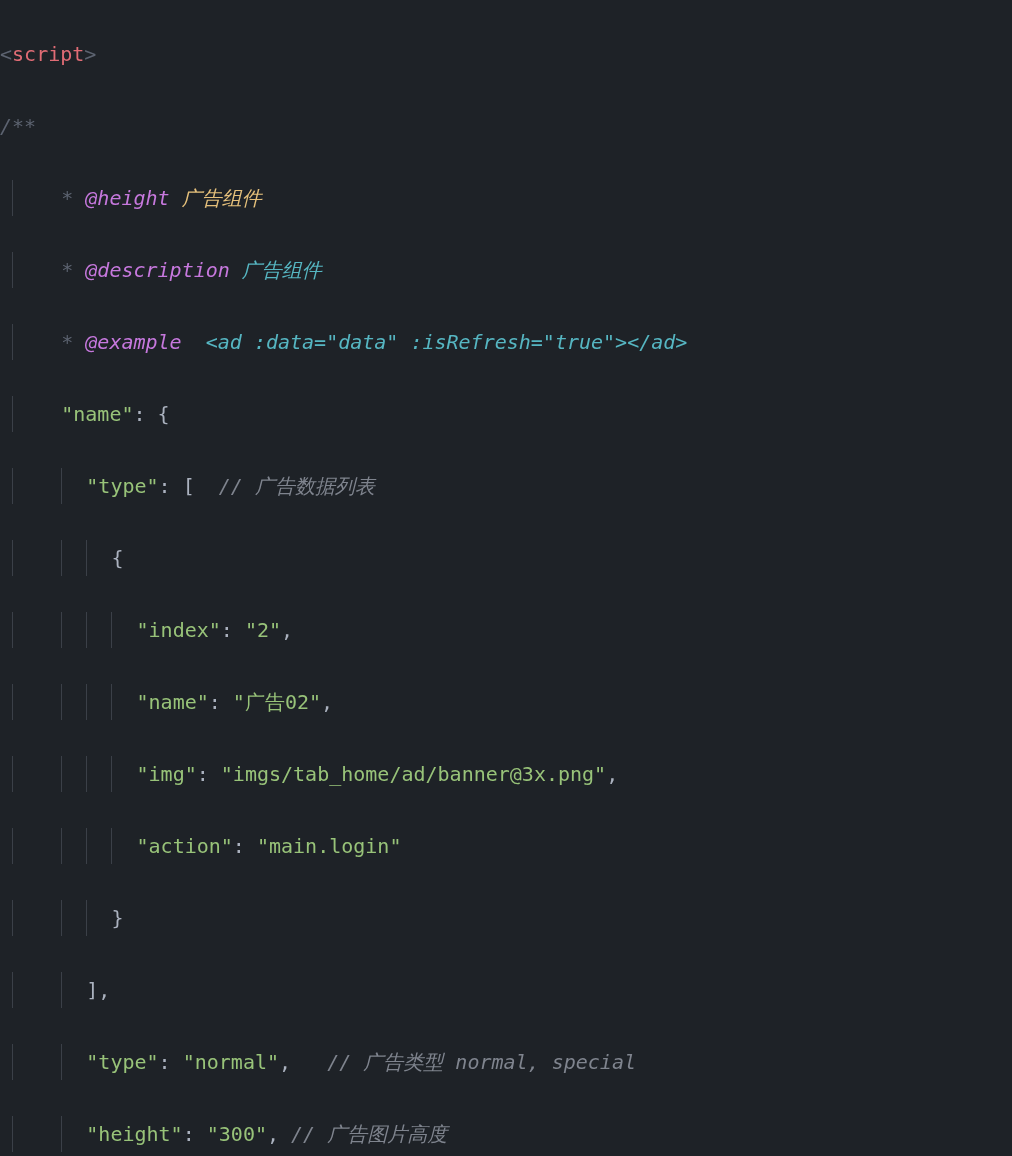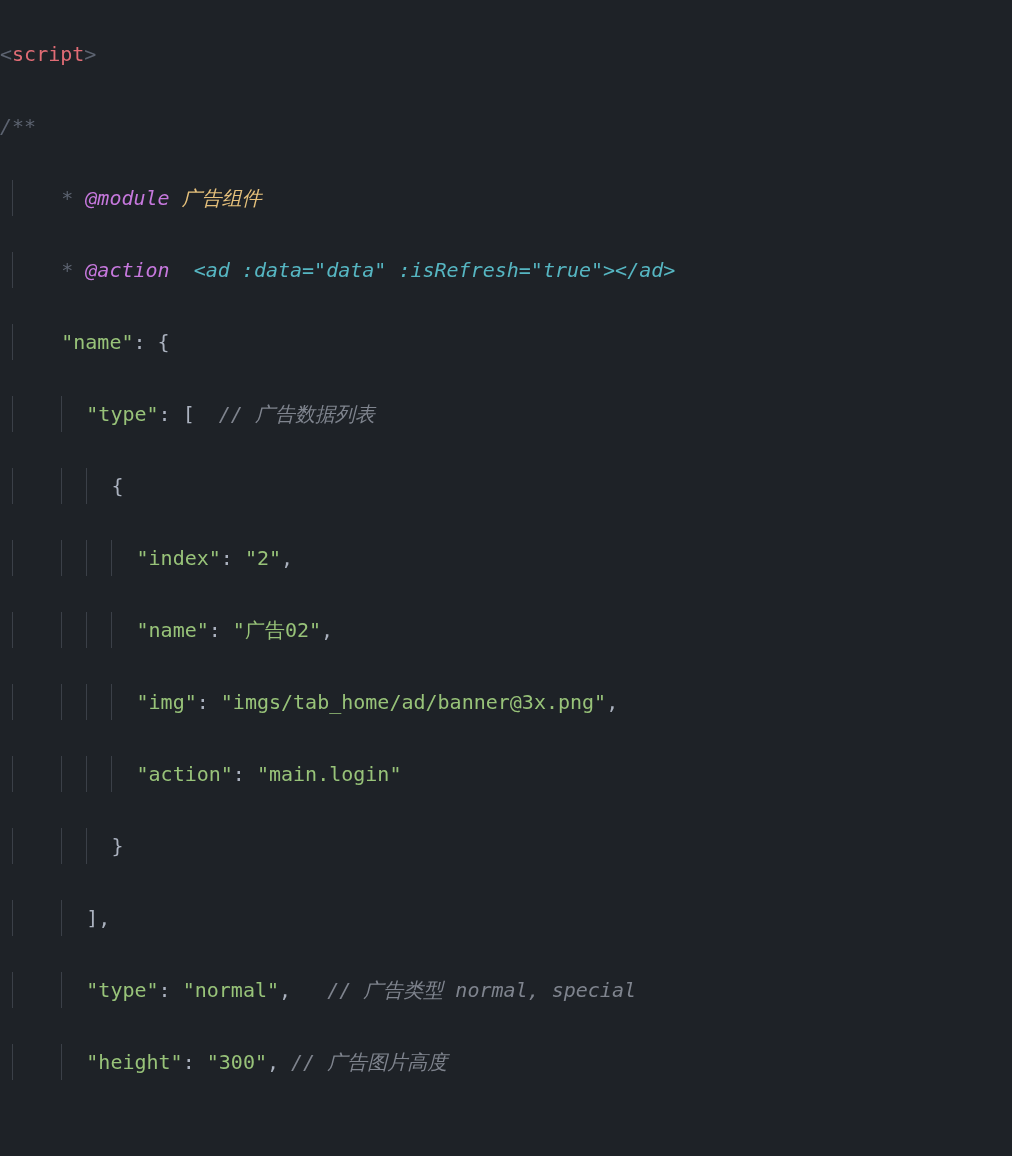--- a/index.html
+++ b/index.html
@@ -34,22 +34,23 @@
   .op    { color: #abb2bf; }
   .brace { color: #abb2bf; }
   code { font-family: inherit; }
 </style>
 </head>
 <body>
 
 <pre><code>
 <span class="line"><span class="angle">&lt;</span><span class="tag">script</span><span class="angle">&gt;</span></span>
 <span class="line"><span class="doc">/**</span></span>
-<span class="line"><span class="doc"> </span><span class="indent-guide"></span><span class="doc">    * </span><span class="jsdoc-at">@module</span><span class="doc"> </span><span class="jsdoc-name">广告组件</span></span>
-<span class="line"><span class="doc"> </span><span class="indent-guide"></span><span class="doc">    * </span><span class="jsdoc-at">@action</span><span class="doc">  </span><span class="doc-cn">&lt;ad :data="data" :isRefresh="true"&gt;&lt;/ad&gt;</span></span>
+<span class="line"><span class="doc"> </span><span class="indent-guide"></span><span class="doc">    * </span><span class="jsdoc-at">@height</span><span class="doc"> </span><span class="jsdoc-name">广告组件</span></span>
+<span class="line"><span class="doc"> </span><span class="indent-guide"></span><span class="doc">    * </span><span class="jsdoc-at">@description</span><span class="doc"> </span><span class="doc-cn">广告组件</span></span>
+<span class="line"><span class="doc"> </span><span class="indent-guide"></span><span class="doc">    * </span><span class="jsdoc-at">@example</span><span class="doc">  </span><span class="doc-cn">&lt;ad :data="data" :isRefresh="true"&gt;&lt;/ad&gt;</span></span>
 <span class="line"><span class="doc"> </span><span class="indent-guide"></span><span class="doc">    </span><span class="key">"</span><span class="key">name</span><span class="key">"</span><span class="op">: </span><span class="brace">{</span></span>
 <span class="line"><span class="doc"> </span><span class="indent-guide"></span><span class="doc">    </span><span class="indent-guide"></span><span class="doc">  </span><span class="key">"</span><span class="key">type</span><span class="key">"</span><span class="op">: </span><span class="brace">[</span><span class="doc">  </span><span class="cmt">// 广告数据列表</span></span>
 <span class="line"><span class="doc"> </span><span class="indent-guide"></span><span class="doc">    </span><span class="indent-guide"></span><span class="doc">  </span><span class="indent-guide"></span><span class="doc">  </span><span class="brace">{</span></span>
 <span class="line"><span class="doc"> </span><span class="indent-guide"></span><span class="doc">    </span><span class="indent-guide"></span><span class="doc">  </span><span class="indent-guide"></span><span class="doc">  </span><span class="indent-guide"></span><span class="doc">  </span><span class="key">"</span><span class="key">index</span><span class="key">"</span><span class="op">: </span><span class="str">"</span><span class="str">2</span><span class="str">"</span><span class="op">,</span></span>
 <span class="line"><span class="doc"> </span><span class="indent-guide"></span><span class="doc">    </span><span class="indent-guide"></span><span class="doc">  </span><span class="indent-guide"></span><span class="doc">  </span><span class="indent-guide"></span><span class="doc">  </span><span class="key">"</span><span class="key">name</span><span class="key">"</span><span class="op">: </span><span class="str">"</span><span class="str">广告02</span><span class="str">"</span><span class="op">,</span></span>
 <span class="line"><span class="doc"> </span><span class="indent-guide"></span><span class="doc">    </span><span class="indent-guide"></span><span class="doc">  </span><span class="indent-guide"></span><span class="doc">  </span><span class="indent-guide"></span><span class="doc">  </span><span class="key">"</span><span class="key">img</span><span class="key">"</span><span class="op">: </span><span class="str">"</span><span class="str">imgs/tab_home/ad/banner@3x.png</span><span class="str">"</span><span class="op">,</span></span>
 <span class="line"><span class="doc"> </span><span class="indent-guide"></span><span class="doc">    </span><span class="indent-guide"></span><span class="doc">  </span><span class="indent-guide"></span><span class="doc">  </span><span class="indent-guide"></span><span class="doc">  </span><span class="key">"</span><span class="key">action</span><span class="key">"</span><span class="op">: </span><span class="str">"</span><span class="str">main.login</span><span class="str">"</span></span>
 <span class="line"><span class="doc"> </span><span class="indent-guide"></span><span class="doc">    </span><span class="indent-guide"></span><span class="doc">  </span><span class="indent-guide"></span><span class="doc">  </span><span class="brace">}</span></span>
 <span class="line"><span class="doc"> </span><span class="indent-guide"></span><span class="doc">    </span><span class="indent-guide"></span><span class="doc">  </span><span class="brace">]</span><span class="op">,</span></span>
 <span class="line"><span class="doc"> </span><span class="indent-guide"></span><span class="doc">    </span><span class="indent-guide"></span><span class="doc">  </span><span class="key">"</span><span class="key">type</span><span class="key">"</span><span class="op">: </span><span class="str">"</span><span class="str">normal</span><span class="str">"</span><span class="op">,   </span><span class="cmt">// 广告类型 normal, special</span></span>

